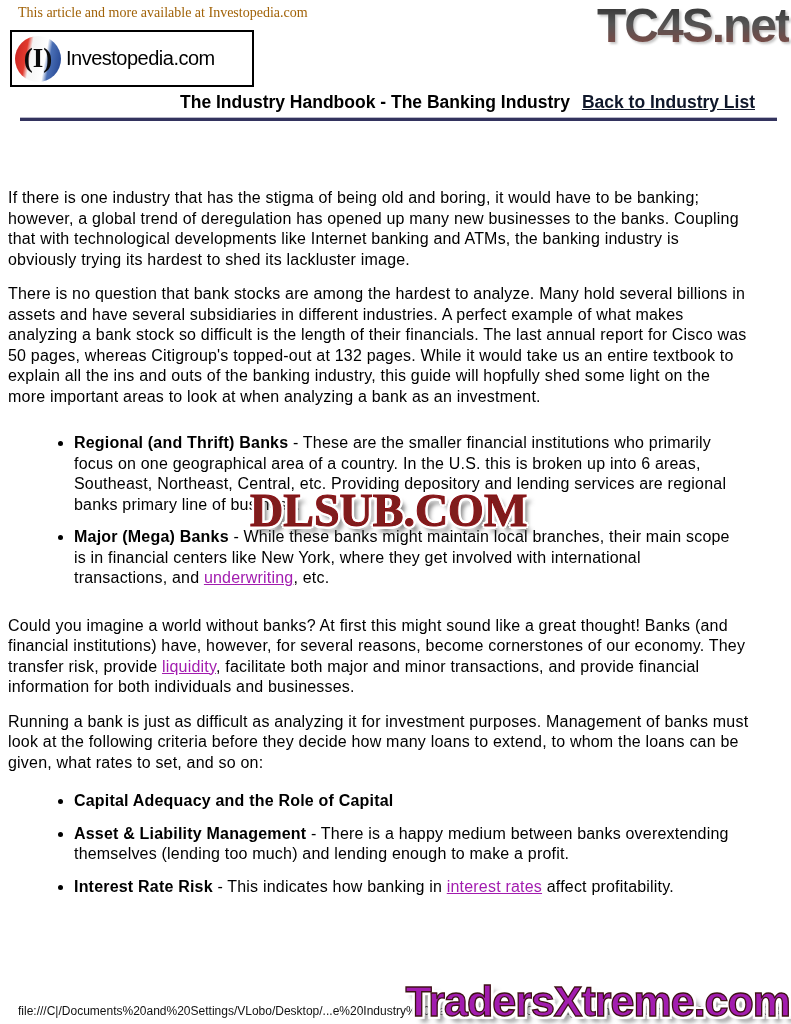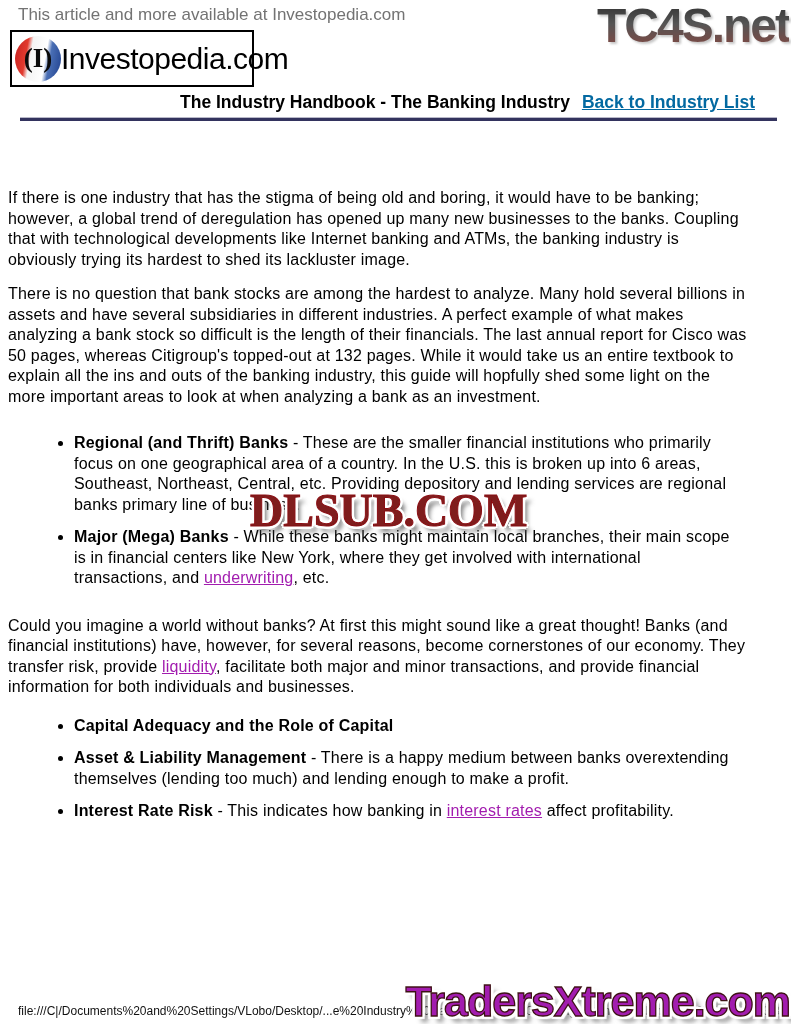--- a/index.html
+++ b/index.html
@@ -2,43 +2,43 @@
 <html><head>
 <meta charset="utf-8">
 <style>
   html,body{margin:0;padding:0;}
   body{
     width:791px;height:1024px;position:relative;background:#ffffff;
     font-family:"Liberation Sans",sans-serif;color:#000;overflow:hidden;
   }
   .tagline{
     position:absolute;top:5px;left:18px;
-    font-family:Liberation Sans, sans-serif;font-size:17px;color:#737373;
+    font-family:Liberation Serif, serif;font-size:14px;color:#a16207;
   }
   .tc4s{
     position:absolute;top:0px;right:2px;
     font-size:48px;font-weight:bold;letter-spacing:-2px;line-height:1.1;
     background:linear-gradient(180deg,#3d3d3d 18%,#555555 45%,#7c4a45 85%);
     -webkit-background-clip:text;background-clip:text;color:transparent;
     filter:drop-shadow(2px 2px 1px rgba(130,130,130,.45));
   }
   .logo-box{
     position:absolute;top:30px;left:10px;width:244px;height:57px;
     border:2px solid #000;background:#fff;box-sizing:border-box;
     display:flex;align-items:center;padding-left:3px;
   }
   .logo-icon{
     width:46px;height:46px;border-radius:50%;flex:0 0 auto;
     background:linear-gradient(100deg,#c41f1f 0%,#e23a2e 26%,#f4f4f4 35%,#ffffff 63%,#4a6fb5 72%,#1e3f8d 100%);
     display:flex;align-items:center;justify-content:center;
     font-family:"Liberation Serif",serif;font-size:27px;font-weight:bold;color:#0a0a0a;
   }
-  .logo-label{font-size:30px;letter-spacing:-0.5px;white-space:nowrap;}
+  .logo-label{font-size:20px;letter-spacing:-0.5px;margin-left:5px;white-space:nowrap;}
   .title-row{position:absolute;top:92px;left:180px;font-size:17.5px;font-weight:bold;white-space:nowrap;}
-  .title-row a{color:#0369a1;text-decoration:underline;margin-left:12px;}
+  .title-row a{color:#0f172a;text-decoration:underline;margin-left:12px;}
   .rule{
     position:absolute;top:117px;left:20px;right:14px;height:3px;
     background:#33335e;border-top:1px solid #b9b9c9;
   }
   .content{
     position:absolute;top:188px;left:8px;width:741px;
     font-size:16px;line-height:20.5px;letter-spacing:0.2px;
   }
   .content p{margin:0 0 14px 0;}
   .content a{color:#a21caf;text-decoration:underline;}
@@ -90,20 +90,21 @@
   <p>If there is one industry that has the stigma of being old and boring, it would have to be banking; however, a global trend of deregulation has opened up many new businesses to the banks. Coupling that with technological developments like Internet banking and ATMs, the banking industry is obviously trying its hardest to shed its lackluster image.</p>
   <p>There is no question that bank stocks are among the hardest to analyze. Many hold several billions in assets and have several subsidiaries in different industries. A perfect example of what makes analyzing a bank stock so difficult is the length of their financials. The last annual report for Cisco was 50 pages, whereas Citigroup's topped-out at 132 pages. While it would take us an entire textbook to explain all the ins and outs of the banking industry, this guide will hopfully shed some light on the more important areas to look at when analyzing a bank as an investment.</p>
 
   <ul class="blist">
     <li><b>Regional (and Thrift) Banks</b><span> - These are the smaller financial institutions who primarily focus on one geographical area of a country. In the U.S. this is broken up into 6 areas, Southeast, Northeast, Central, etc. Providing depository and lending services are regional banks primary line of business.</span><a href="#"></a><span></span></li>
     <li><b>Major (Mega) Banks</b><span> - While these banks might maintain local branches, their main scope is in financial centers like New York, where they get involved with international transactions, and </span><a href="#">underwriting</a><span>, etc.</span></li>
   </ul>
 
   <p><span>Could you imagine a world without banks? At first this might sound like a great thought! Banks (and financial institutions) have, however, for several reasons, become cornerstones of our economy. They transfer risk, provide </span><a href="#">liquidity</a><span>, facilitate both major and minor transactions, and provide financial information for both individuals and businesses.</span></p>
 
+  <p>Running a bank is just as difficult as analyzing it for investment purposes. Management of banks must look at the following criteria before they decide how many loans to extend, to whom the loans can be given, what rates to set, and so on:</p>
 
   <ul class="blist2">
     <li><b>Capital Adequacy and the Role of Capital</b></li>
     <li><b>Asset &amp; Liability Management</b><span> - There is a happy medium between banks overextending themselves (lending too much) and lending enough to make a profit.</span></li>
     <li><b>Interest Rate Risk</b><span> - This indicates how banking in </span><a href="#">interest rates</a><span> affect profitability.</span></li>
   </ul>
 </div>
 
 <div class="wm-dlsub">DLSUB.COM</div>
 

